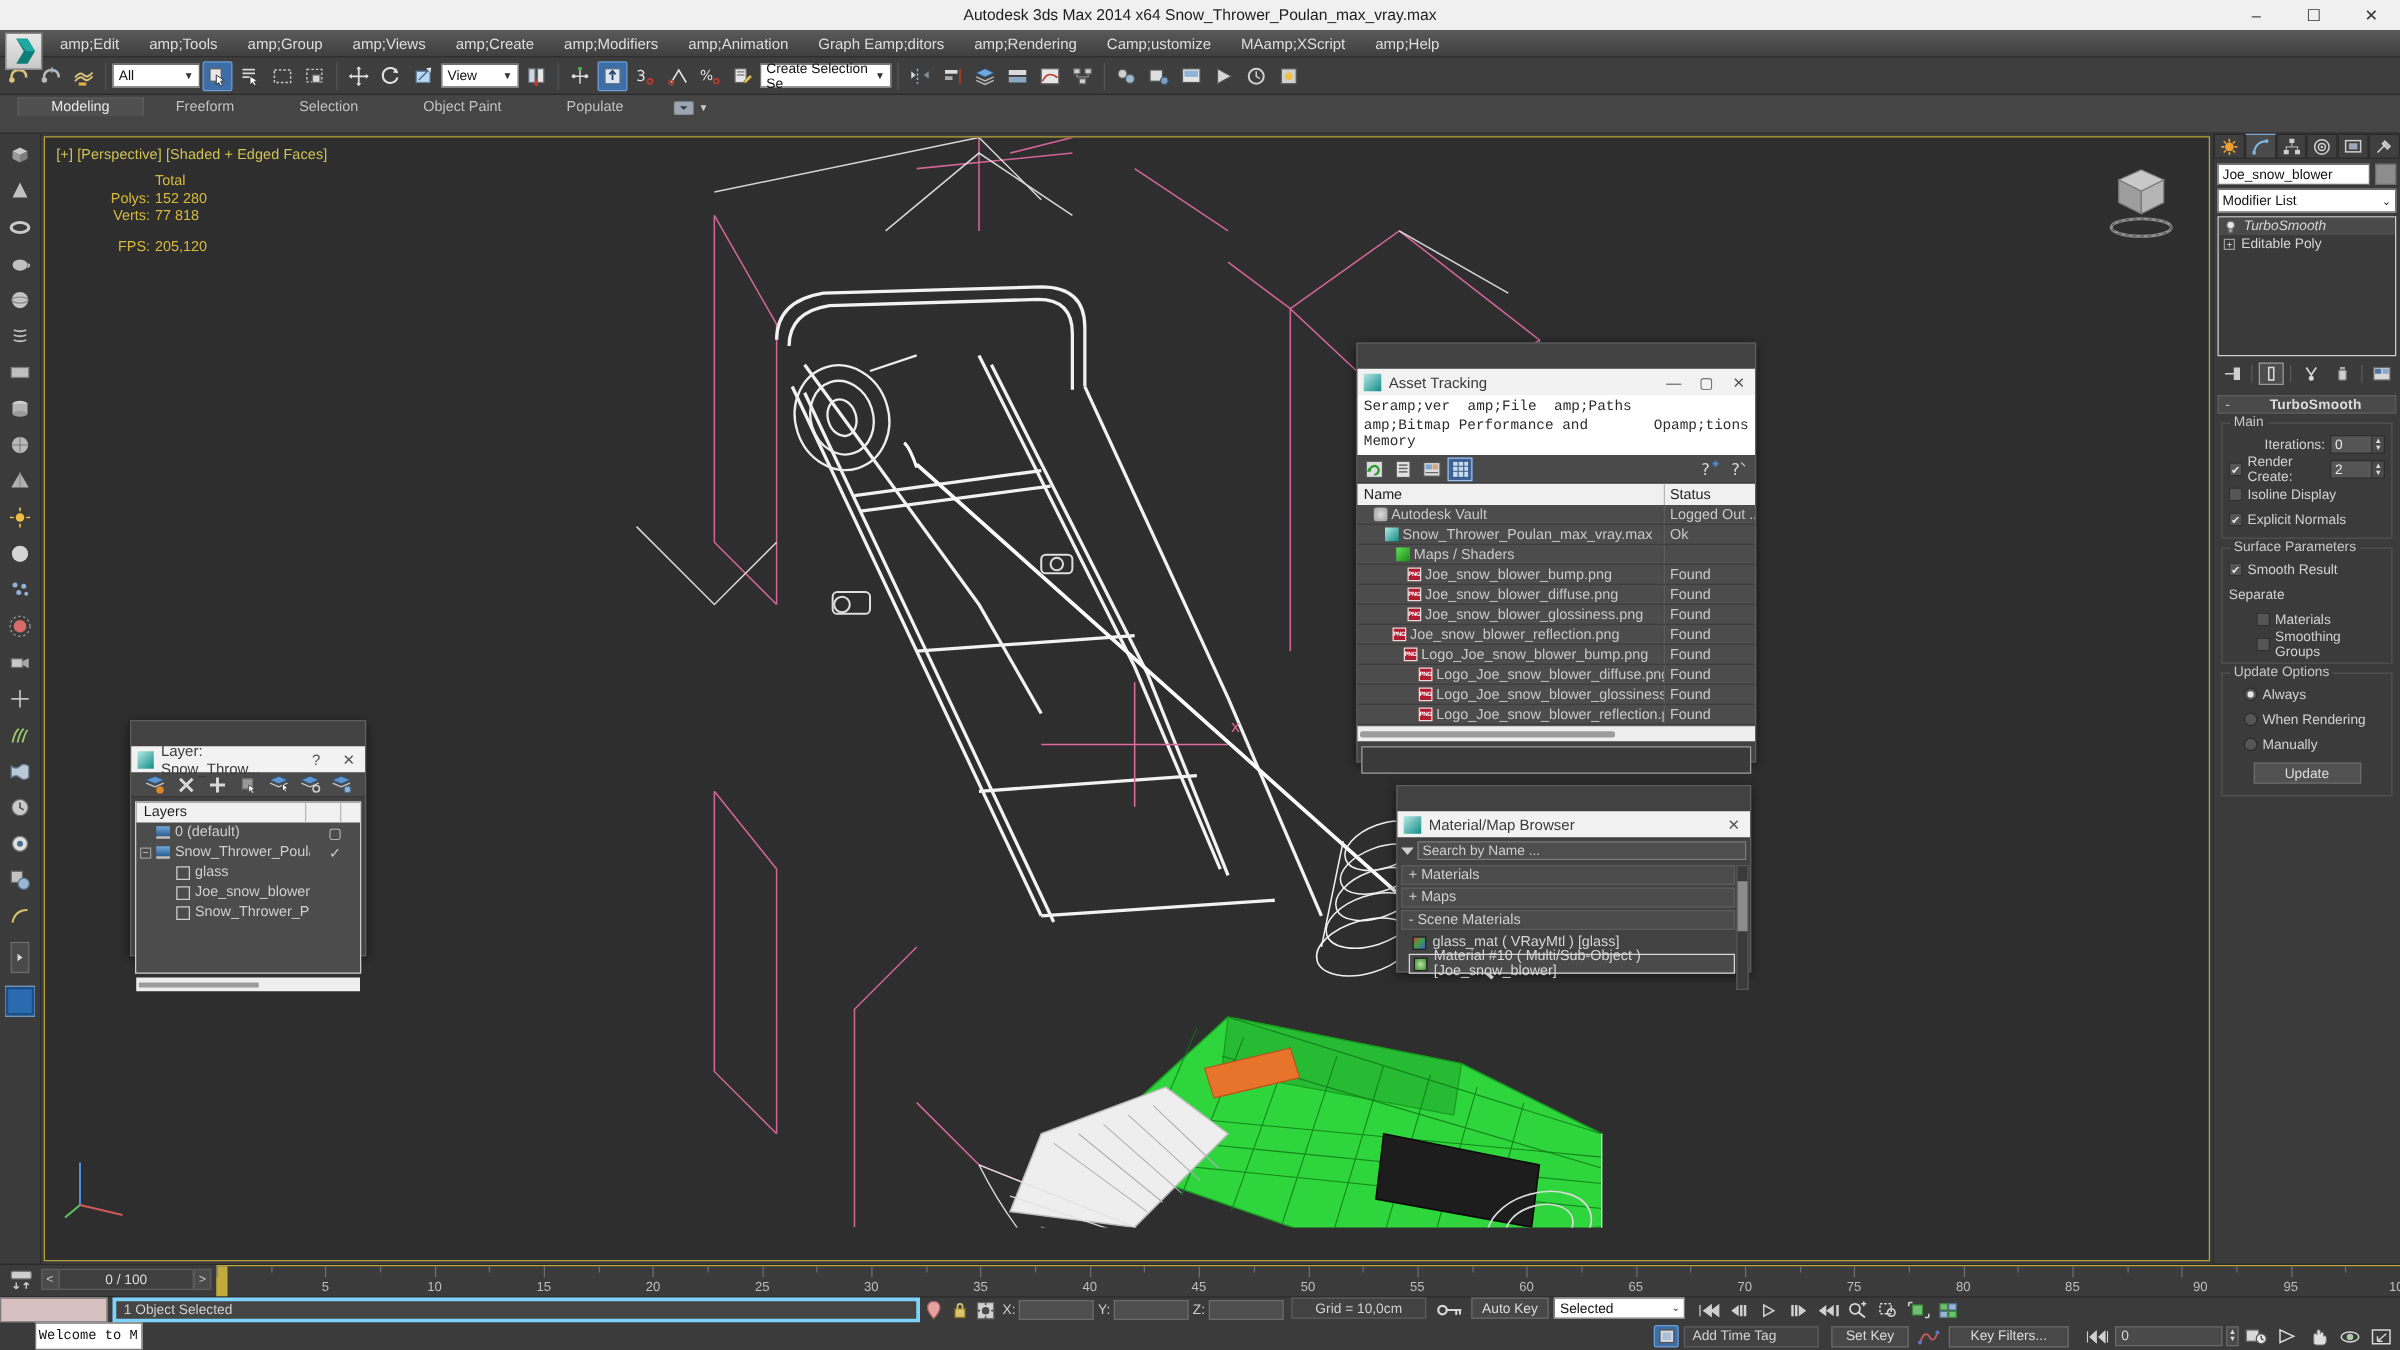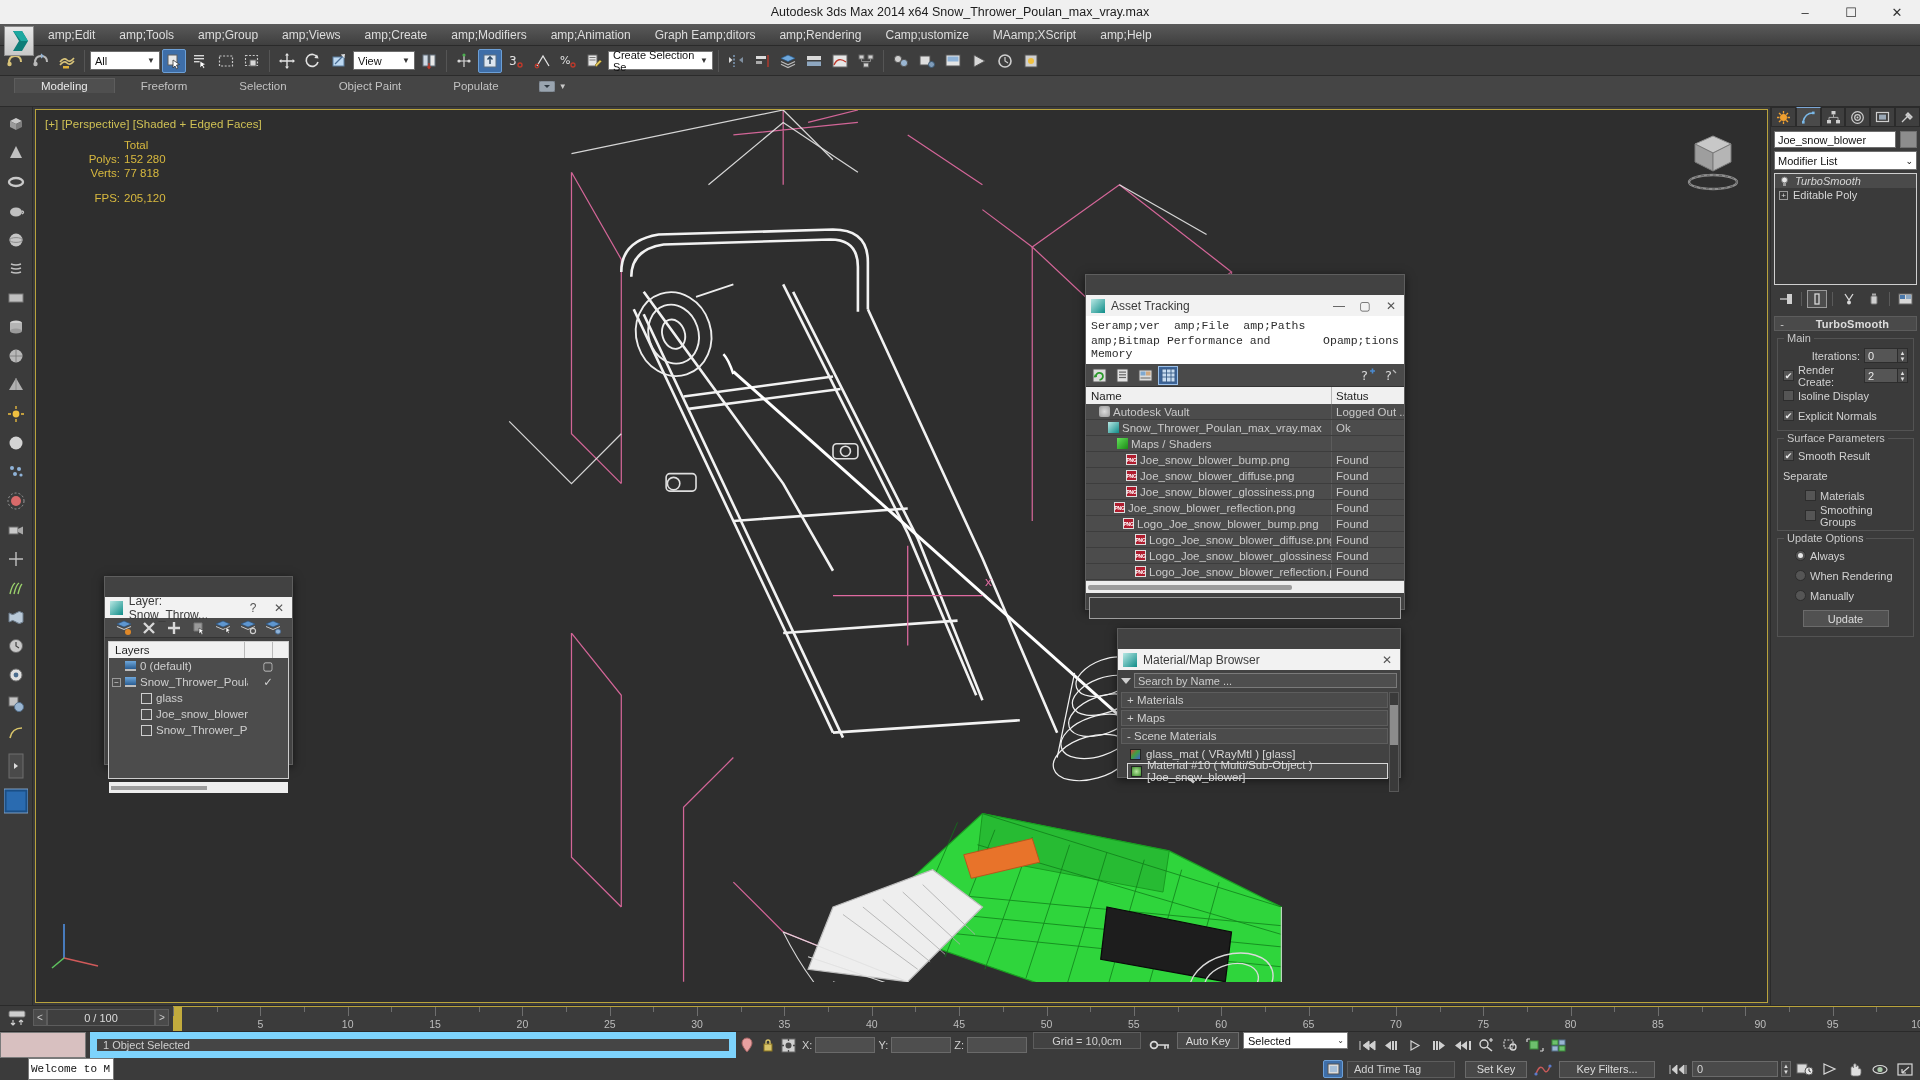--- a/index.html
+++ b/index.html
@@ -211,21 +211,21 @@
   .tl-tick { position:absolute; top:0; width:1px; background:#6e6e6e;}
   .tl-num { position:absolute; bottom:1px; font-size:10.5px; color:#bdbdbd; transform:translateX(-50%);}
   .tl-slider { position:absolute; left:0; top:0; width:9px; height:100%; background:#c2ab3d; }
 
   
   .statusrow { flex:0 0 21px; display:flex; align-items:stretch; background:#3b3b3b; border-top:1px solid #2a2a2a;}
   .statusrow2 { flex:0 0 22px; display:flex; align-items:stretch; background:#3b3b3b;padding-left:28px;}
   .mini-listener { width:86px; background:#d8c0c0; border:1px solid #7a7a7a;}
   .mini-listener2 { width:86px; background:#fff; border:1px solid #7a7a7a; color:#111; font-size:11px;
                     font-family:"Liberation Mono", monospace; display:flex; align-items:center; padding-left:2px; overflow:hidden; white-space:nowrap;}
-  .statusfield { flex:0 0 646px; background:#454545; border:7px solid #7dd3fc; margin-left:4px;
+  .statusfield { flex:0 0 646px; background:#454545; border:3px solid #7dd3fc; margin-left:4px;
                  display:flex; align-items:center; padding-left:6px; font-size:11px; color:#cfcfcf;}
   .sb-ic { width:21px; display:flex; align-items:center; justify-content:center;}
   .coordbox { display:flex; align-items:center; gap:3px; margin-left:3px;}
   .coordbox .cl { font-size:11px; color:#d0d0d0;}
   .coordbox .cf { width:60px; height:16px; background:#4e4e4e; border:1px solid #6a6a6a;}
   .gridbox { margin-left:6px; width:108px; height:17px; background:#424242; border:1px solid #5d5d5d;
              display:flex; align-items:center; justify-content:center; font-size:11px; color:#d2d2d2;}
   .addtag { margin-left:6px; width:108px; height:17px; background:#424242; border:1px solid #5d5d5d;
             display:flex; align-items:center; padding-left:6px; font-size:11px; color:#d2d2d2;}
   .keybtn { width:62px; height:17px; background:#484848; border:1px solid #6a6a6a; display:flex;

